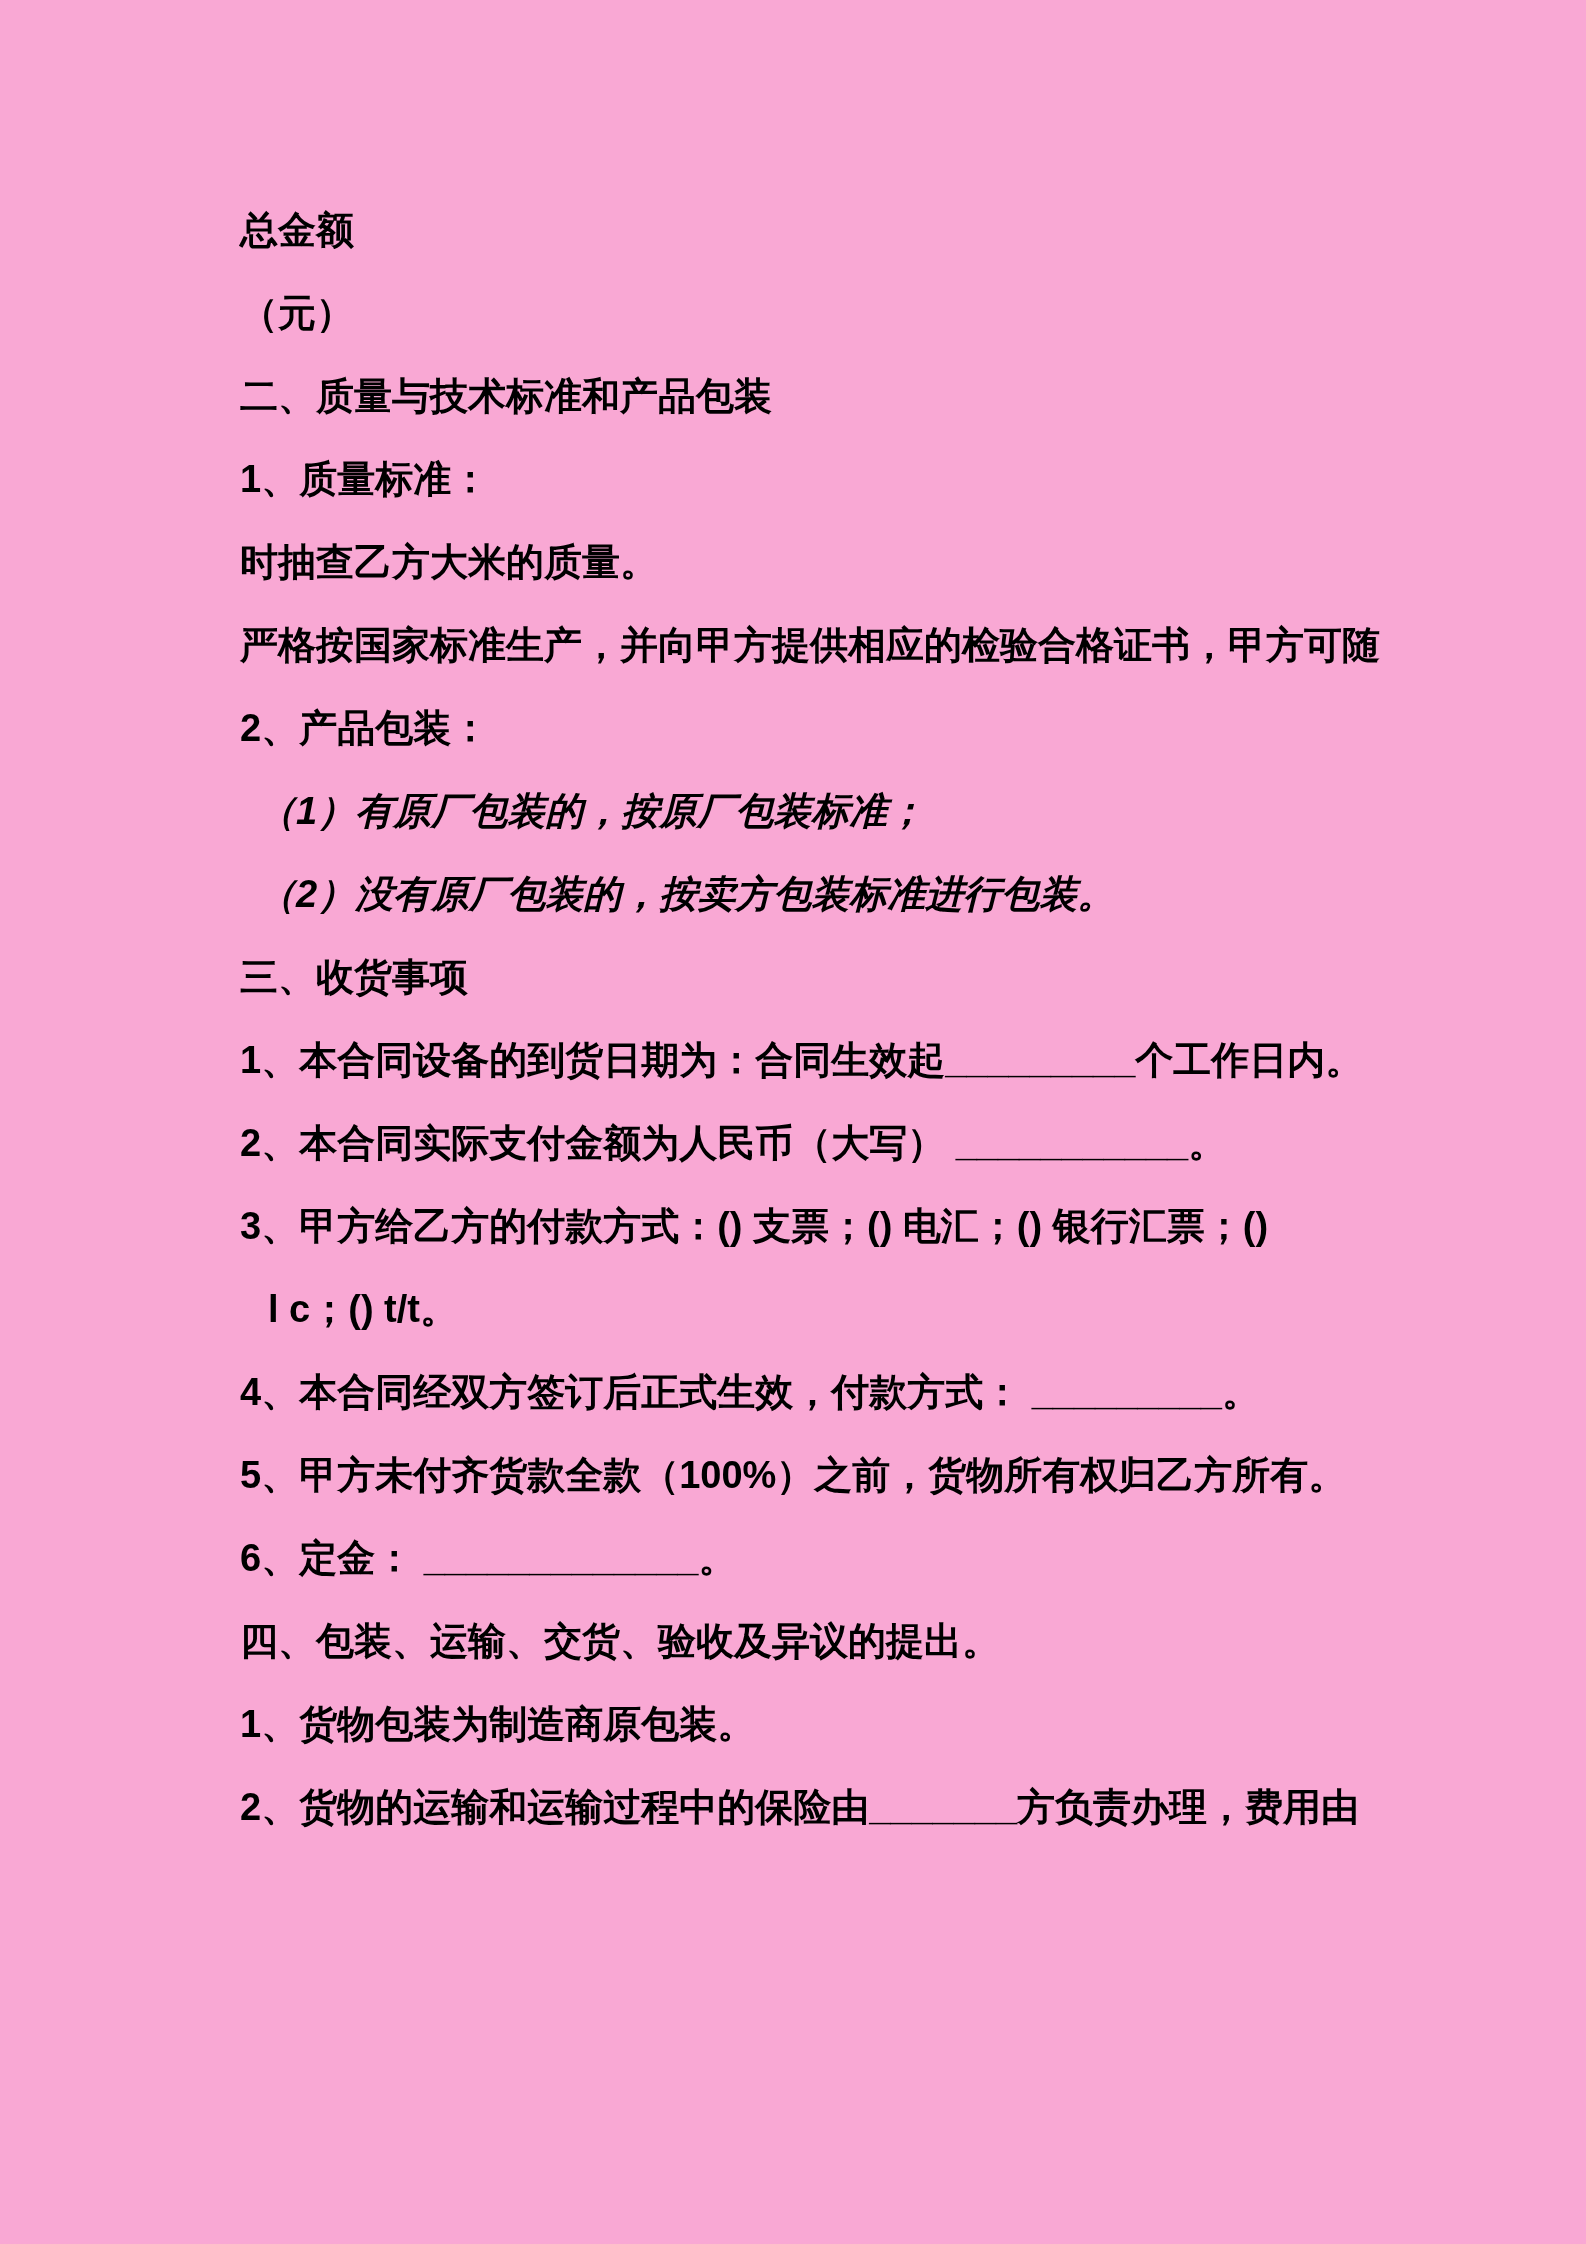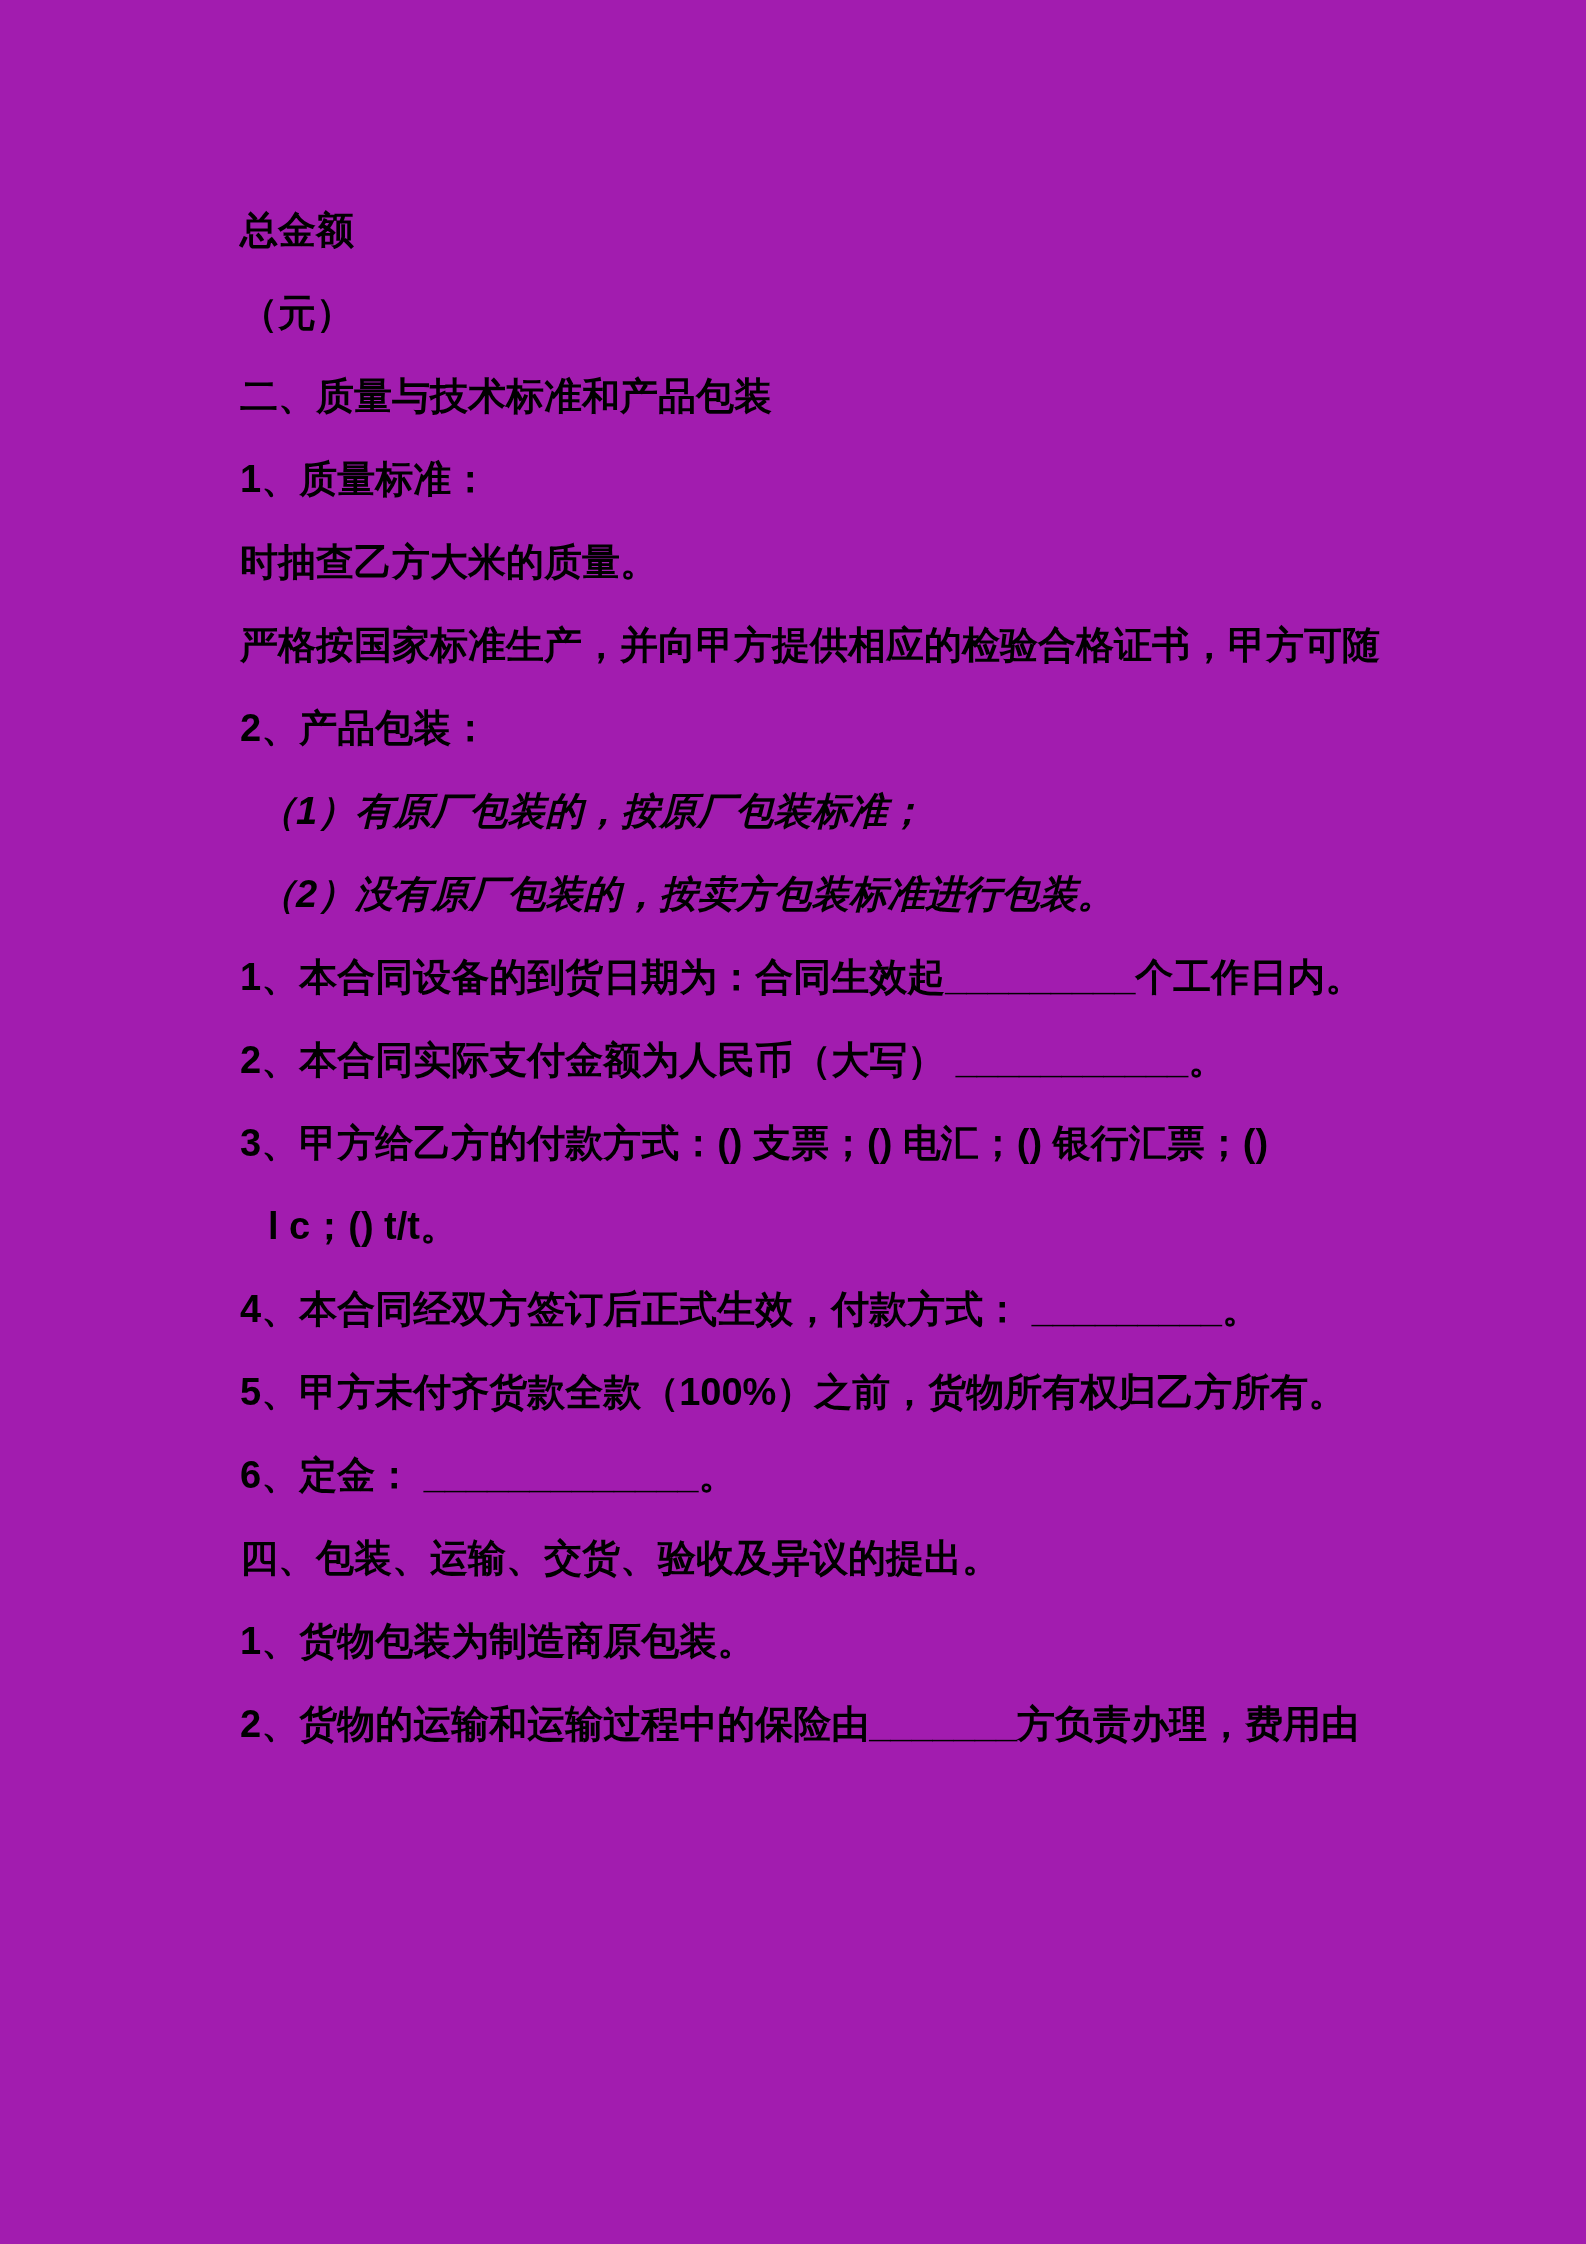--- a/index.html
+++ b/index.html
@@ -13,21 +13,21 @@
     background: #ffffff;
     font-family: "Liberation Sans", "DejaVu Sans", sans-serif;
     overflow: hidden;
   }
   .doc-page {
     position: absolute;
     left: 0;
     top: 0;
     width: 1586px;
     height: 2244px;
-    background: #a21caf;
+    background: #f9a8d4;
   }
   .doc-body {
     position: absolute;
     left: 240px;
     top: 189px;
     width: 1180px;
     color: #000000;
   }
   .line {
     margin: 0;
@@ -58,20 +58,21 @@
   <div class="doc-body">
     <p class="line">总金额</p>
     <p class="line">（元）</p>
     <p class="line">二、质量与技术标准和产品包装</p>
     <p class="line">1、质量标准：</p>
     <p class="line">时抽查乙方大米的质量。</p>
     <p class="line">严格按国家标准生产，并向甲方提供相应的检验合格证书，甲方可随</p>
     <p class="line">2、产品包装：</p>
     <p class="line indent-paren">（1）有原厂包装的，按原厂包装标准；</p>
     <p class="line indent-paren">（2）没有原厂包装的，按卖方包装标准进行包装。</p>
+    <p class="line">三、收货事项</p>
     <p class="line">1、本合同设备的到货日期为：合同生效起_________个工作日内。</p>
     <p class="line">2、本合同实际支付金额为人民币（大写） ___________。</p>
     <p class="line">3、甲方给乙方的付款方式：() 支票；() 电汇；() 银行汇票；()</p>
     <p class="line indent-small">l c；() t/t。</p>
     <p class="line">4、本合同经双方签订后正式生效，付款方式： _________。</p>
     <p class="line">5、甲方未付齐货款全款（100%）之前，货物所有权归乙方所有。</p>
     <p class="line">6、定金： _____________。</p>
     <p class="line">四、包装、运输、交货、验收及异议的提出。</p>
     <p class="line">1、货物包装为制造商原包装。</p>
     <p class="line">2、货物的运输和运输过程中的保险由_______方负责办理，费用由</p>

